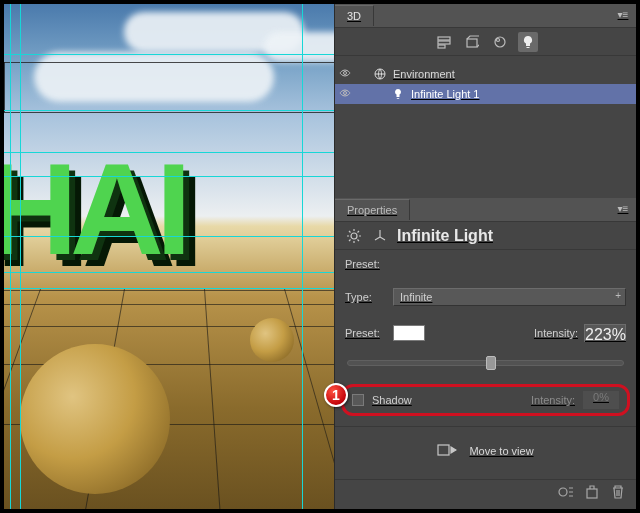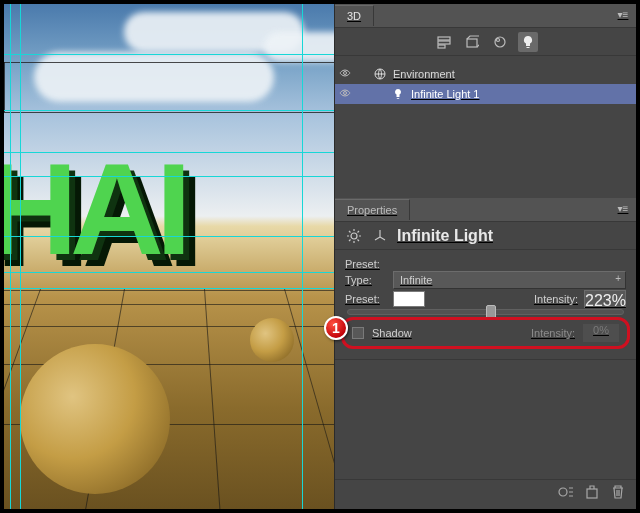--- a/index.html
+++ b/index.html
@@ -38,21 +38,21 @@
   .tree-row .spacer { display:inline-block; }
   .eye { width:14px; height:14px; color:#bcbcbc; }
   .tree-icon { width:14px; height:14px; display:inline-flex; align-items:center; justify-content:center; }
 
   
   .props-body { background: #454545; flex: 1; display:flex; flex-direction:column; padding-bottom: 4px; }
   .props-sub { height: 28px; display:flex; align-items:center; gap:8px; padding-left:10px; border-bottom:1px solid #383838; }
   .prop-icon { width:18px; height:18px; color:#c8c8c8; display:flex; align-items:center; justify-content:center; cursor:pointer; }
   .prop-title { font-size: 16px; font-weight:bold; color:#e8e8e8; }
   .props-form { padding: 8px 10px 4px 10px; font-size:11px; color:#cfcfcf; }
-  .row { display:flex; align-items:center; margin-bottom: 1px; gap:6px;border-radius:6px; }
+  .row { display:flex; align-items:center; margin-bottom: 18px; gap:6px;border-radius:6px; }
   .lbl { min-width: 42px; }
   .dd { flex:1; height:18px; background:#585858; border:1px solid #6c6c6c; border-right-color:#333; border-bottom-color:#333; display:flex; align-items:center; padding:0 6px; position:relative; cursor:pointer; }
   .dd::after { content:"+"; position:absolute; right:4px; top:1px; color:#bbb; font-size:10px; }
   .swatch { width:32px; height:16px; background:#fff; border:1px solid #7a7a7a; cursor:pointer; }
   .ilabel { min-width:48px; text-align:right; }
   .val { width:42px; height:18px; background:#585858; border:1px solid #6c6c6c; color:#eee; text-align:center; font-size:16px; padding-top:1px; }
   .slider { flex:1; height:6px; background:#525252; border:1px solid #606060; border-radius:3px; position:relative; margin:0 2px; }
   .slider .thumb { position:absolute; top:-5px; width:10px; height:14px; background:#989898; border:1px solid #bbb; border-radius:2px; }
   .chk { width:12px; height:12px; background:#585858; border:1px solid #7a7a7a; }
   .shadow-row { border: 3px solid #cf1020; border-radius: 12px; padding: 4px 8px; margin: 2px -4px 10px -4px; display:flex; align-items:center; gap:8px; position:relative; }
@@ -217,20 +217,27 @@
 
         <div class="shadow-row">
           <div class="callout">1</div>
           <div class="chk"></div>
           <span>Shadow</span>
           <span class="soft">Intensity:</span>
           <div class="vald">0%</div>
         </div>
 
         <div class="divider"></div>
+        <div class="move-row">
+          <div class="move-btn"><svg width="20" height="16" viewBox="0 0 20 16" fill="none" stroke="currentColor" stroke-width="1.2">
+                <rect x="1" y="3" width="11" height="10"></rect>
+                <path d="M14 5l5 3-5 3z" fill="currentColor"></path>
+              </svg></div>
+          <span class="move-txt">Move to view</span>
+        </div>
       </div>
       <div class="footer">
         <div class="fbtn"><svg width="16" height="14" viewBox="0 0 16 14" fill="none" stroke="currentColor" stroke-width="1.2">
               <circle cx="5" cy="7" r="4"></circle>
               <path d="M11 3h4M11 7h4M11 11h4"></path>
             </svg></div>
         <div class="fbtn"><svg width="16" height="14" viewBox="0 0 16 14" fill="none" stroke="currentColor" stroke-width="1.2">
               <rect x="3" y="4" width="10" height="9"></rect>
               <path d="M6 4V1h4v3"></path>
             </svg></div>

